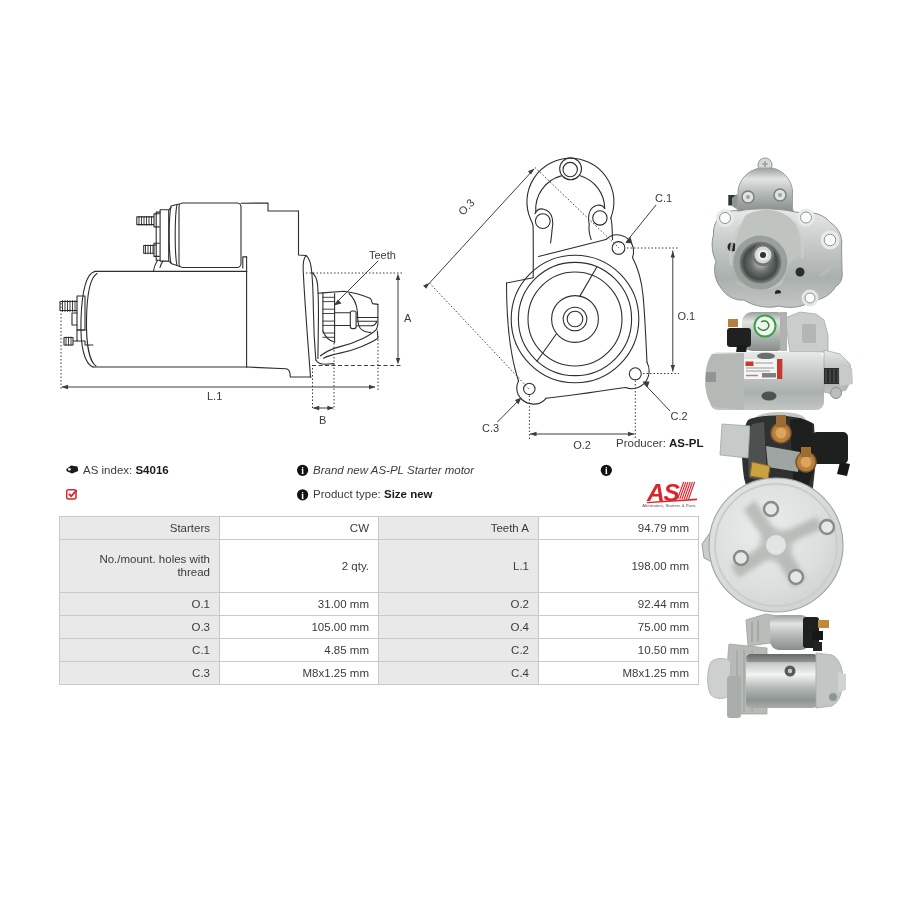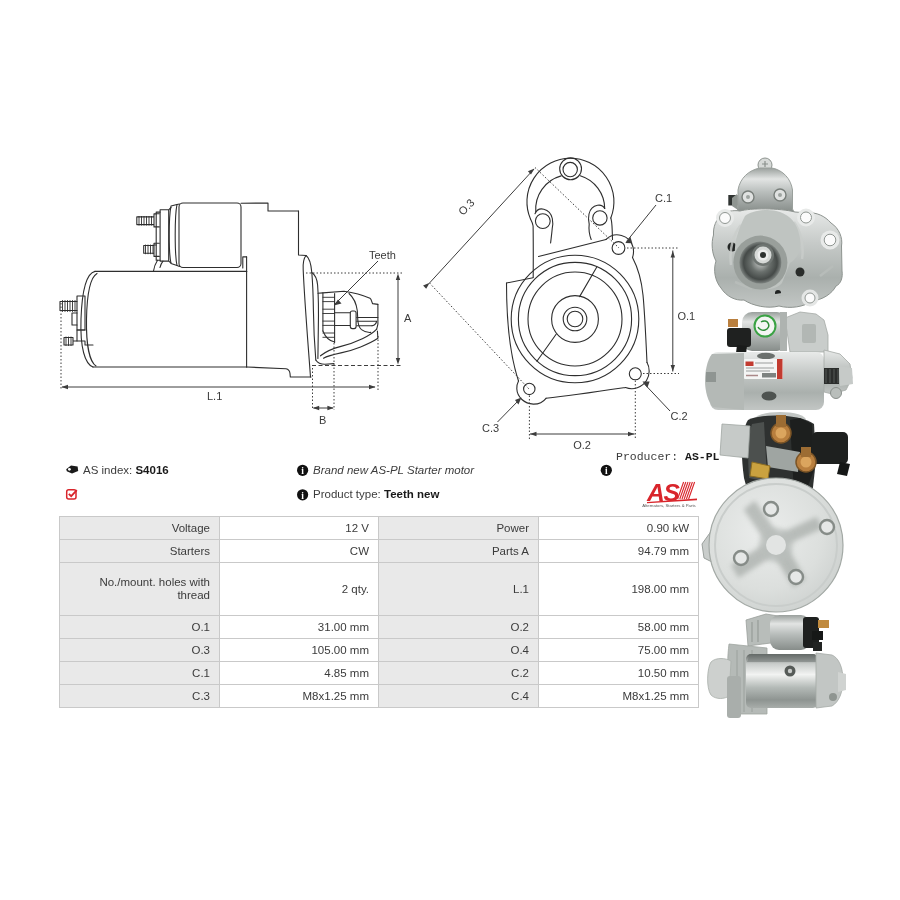--- a/index.html
+++ b/index.html
@@ -417,54 +417,48 @@
       </g>
       <path d="M647,503.2 L697,500.2 L697,498.4 L647,501.9 Z" fill="#d9252b"></path>
       <text x="669" y="507" font-size="4.3" fill="#555" text-anchor="middle" font-family="Liberation Sans, sans-serif">Alternators, Starters &amp; Parts</text>
     </g>
   </g>
 </svg>
 
 <div class="info" style="left:83px;top:464.5px;">AS index: <b>S4016</b></div>
 <div class="info red" style="left:83px;top:489px;margin-top:33px;">STANDARD LINE</div>
 <div class="info" style="left:313px;top:464.5px;font-style:italic;">Brand new AS-PL Starter motor</div>
-<div class="info" style="left:313px;top:489px;">Product type: <b>Teeth new</b></div>
-<div class="info" style="left:616px;top:451px;font-family:Liberation Mono, monospace;">Producer: <b>AS-PL</b></div>
+<div class="info" style="left:313px;top:489px;">Product type: <b>Size new</b></div>
+<div class="info" style="left:616px;top:438px;">Producer: <b>AS-PL</b></div>
 
 <table id="spec">
 <colgroup>
       <col style="width:160px">
       <col style="width:159px">
       <col style="width:160px">
       <col style="width:160px">
     </colgroup>
 <tbody>
-      <tr>
-        <td class="l">Voltage</td>
-        <td class="v">12 V</td>
-        <td class="l">Power</td>
-        <td class="v">0.90 kW</td>
-      </tr>
 <tr>
         <td class="l">Starters</td>
         <td class="v">CW</td>
-        <td class="l">Parts A</td>
+        <td class="l">Teeth A</td>
         <td class="v">94.79 mm</td>
       </tr>
 <tr style="height:53px">
         <td class="l">No./mount. holes with<br>thread</td>
         <td class="v">2 qty.</td>
         <td class="l">L.1</td>
         <td class="v">198.00 mm</td>
       </tr>
 <tr>
         <td class="l">O.1</td>
         <td class="v">31.00 mm</td>
         <td class="l">O.2</td>
-        <td class="v">58.00 mm</td>
+        <td class="v">92.44 mm</td>
       </tr>
 <tr>
         <td class="l">O.3</td>
         <td class="v">105.00 mm</td>
         <td class="l">O.4</td>
         <td class="v">75.00 mm</td>
       </tr>
 <tr>
         <td class="l">C.1</td>
         <td class="v">4.85 mm</td>

